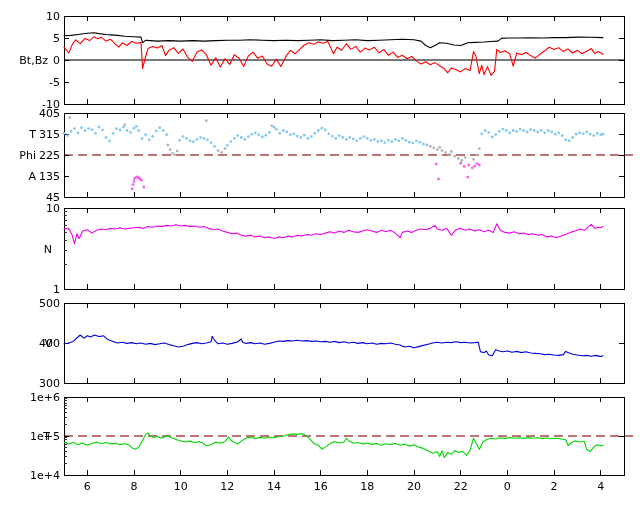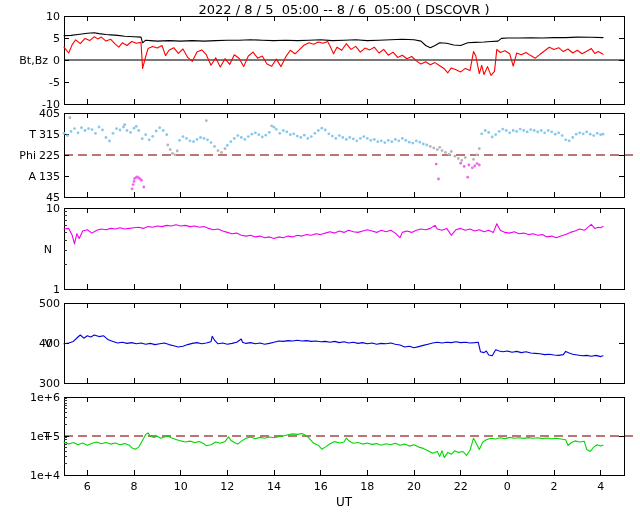--- a/index.html
+++ b/index.html
@@ -8,21 +8,20 @@
   #plot-title{position:absolute;left:64px;top:2px;width:560px;text-align:center;
               font-size:13px;white-space:pre;}
   #x-axis-label{position:absolute;left:64px;top:495px;width:560px;text-align:center;font-size:12px;}
   svg{position:absolute;left:0;top:0;}
   svg text{font-family:"DejaVu Sans",sans-serif;fill:#000;}
 </style>
 </head>
 <body>
 
 <div id="screen">
-  <div id="plot-title">2022 / 8 / 5  05:00 -- 8 / 6  05:00 ( DSCOVR )</div>
   <svg id="chart" width="640" height="512">
       <g>
         <line x1="64" y1="60" x2="624" y2="60" stroke="#787878" stroke-width="2" shape-rendering="crispEdges" stroke-dasharray="none"></line>
         <rect x="64" y="16" width="560" height="88" fill="none" stroke="#000" stroke-width="1" shape-rendering="crispEdges"></rect>
         <line x1="87.33333333333333" y1="16" x2="87.33333333333333" y2="21" stroke="#000" stroke-width="1" shape-rendering="crispEdges"></line>
         <line x1="87.33333333333333" y1="104" x2="87.33333333333333" y2="99" stroke="#000" stroke-width="1" shape-rendering="crispEdges"></line>
         <line x1="134" y1="16" x2="134" y2="21" stroke="#000" stroke-width="1" shape-rendering="crispEdges"></line>
         <line x1="134" y1="104" x2="134" y2="99" stroke="#000" stroke-width="1" shape-rendering="crispEdges"></line>
         <line x1="180.66666666666666" y1="16" x2="180.66666666666666" y2="21" stroke="#000" stroke-width="1" shape-rendering="crispEdges"></line>
         <line x1="180.66666666666666" y1="104" x2="180.66666666666666" y2="99" stroke="#000" stroke-width="1" shape-rendering="crispEdges"></line>
@@ -434,14 +433,13 @@
       <text x="227.33333333333331" y="490" text-anchor="middle" font-size="11">12</text>
       <text x="274" y="490" text-anchor="middle" font-size="11">14</text>
       <text x="320.66666666666663" y="490" text-anchor="middle" font-size="11">16</text>
       <text x="367.3333333333333" y="490" text-anchor="middle" font-size="11">18</text>
       <text x="414" y="490" text-anchor="middle" font-size="11">20</text>
       <text x="460.66666666666663" y="490" text-anchor="middle" font-size="11">22</text>
       <text x="507.3333333333333" y="490" text-anchor="middle" font-size="11">0</text>
       <text x="554" y="490" text-anchor="middle" font-size="11">2</text>
       <text x="600.6666666666666" y="490" text-anchor="middle" font-size="11">4</text>
     </svg>
-  <div id="x-axis-label">UT</div>
 </div>
 
 </body></html>

